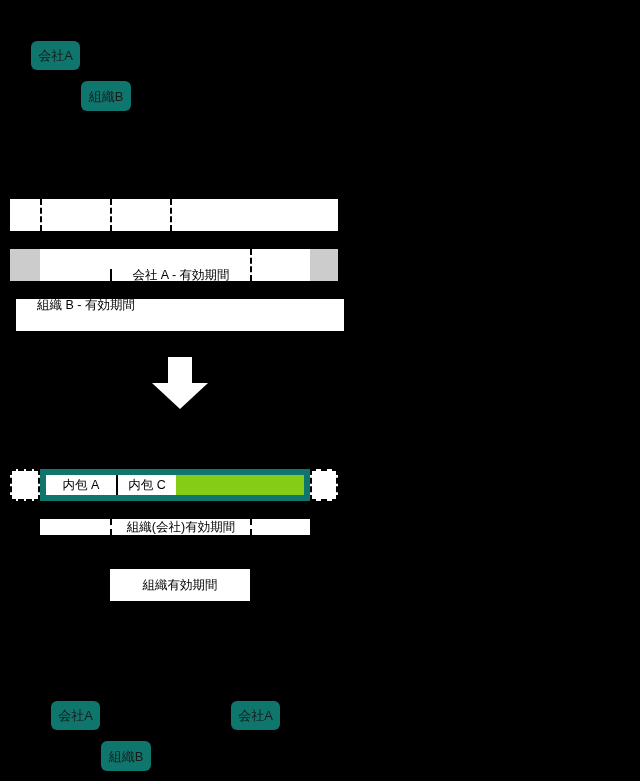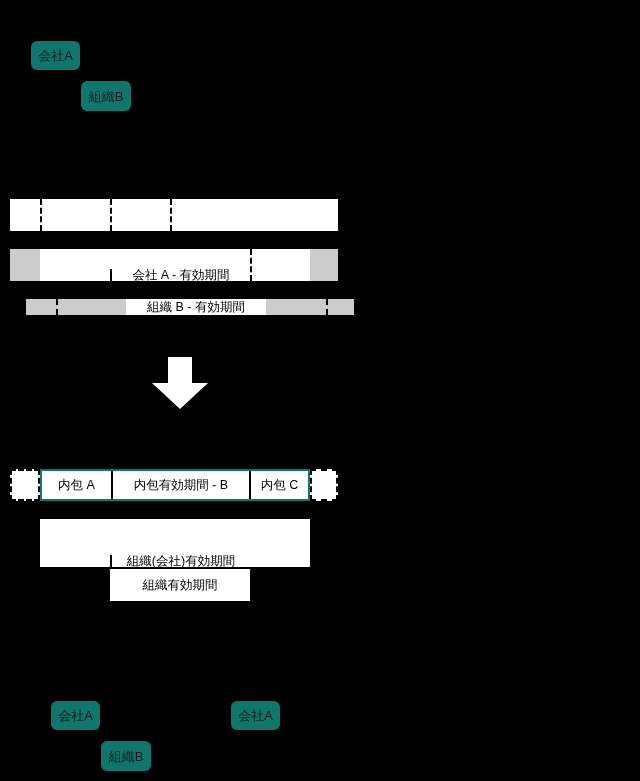--- a/index.html
+++ b/index.html
@@ -60,21 +60,21 @@
   
   .ghost {
     position: absolute;
     background: #ffffff;
     border: 2px dashed #000000;
     box-sizing: border-box;
   }
   .solidbox {
     position: absolute;
     background: #84cc16;
-    border: 2px solid #0f766e;
+    border: 6px solid #0f766e;
     box-sizing: border-box;
     display: flex;
   }
 
   
   .arrow-wrap {
     position: absolute;
     width: 56px;
     height: 52px;
   }
@@ -133,21 +133,21 @@
     <span>会社 A - 有効期間</span>
   </div>
   <div class="seg white dash-l" style="width:60px;">
     <span></span>
   </div>
   <div class="seg gray" style="width:28px;">
     <span></span>
   </div>
 </div>
 
-<div class="bar" style="left:26px; top:299px; width:328px; height:16px;">
+<div class="bar" style="left:16px; top:299px; width:328px; height:32px;flex-direction:column;">
   <div class="seg gray" style="width:30px;">
     <span></span>
   </div>
   <div class="seg gray dash-l" style="width:70px;">
     <span></span>
   </div>
   <div class="seg white" style="width:140px;">
     <span>組織 B - 有効期間</span>
   </div>
   <div class="seg gray" style="width:60px;">
@@ -163,32 +163,29 @@
   <div class="arrow-head"></div>
 </div>
 
 <div class="ghost" style="left:10px; top:469px; width:30px; height:32px;">
 </div>
 
 <div class="solidbox" style="left:40px; top:469px; width:270px; height:32px;">
   <div class="seg white" style="width:70px;">
     <span>内包 A</span>
   </div>
-  <div class="seg white solid-l" style="width:140px;">
-    <span>内包有効期間 - B</span>
-  </div>
   <div class="seg white solid-l" style="width:60px;">
     <span>内包 C</span>
   </div>
 </div>
 
 <div class="ghost" style="left:310px; top:469px; width:28px; height:32px;">
 </div>
 
-<div class="bar" style="left:40px; top:519px; width:270px; height:48px;align-items:flex-end;">
+<div class="bar" style="left:40px; top:519px; width:270px; height:16px;">
   <div class="seg white" style="width:70px;">
     <span></span>
   </div>
   <div class="seg white dash-l" style="width:140px;">
     <span>組織(会社)有効期間</span>
   </div>
   <div class="seg white dash-l" style="width:60px;">
     <span></span>
   </div>
 </div>

